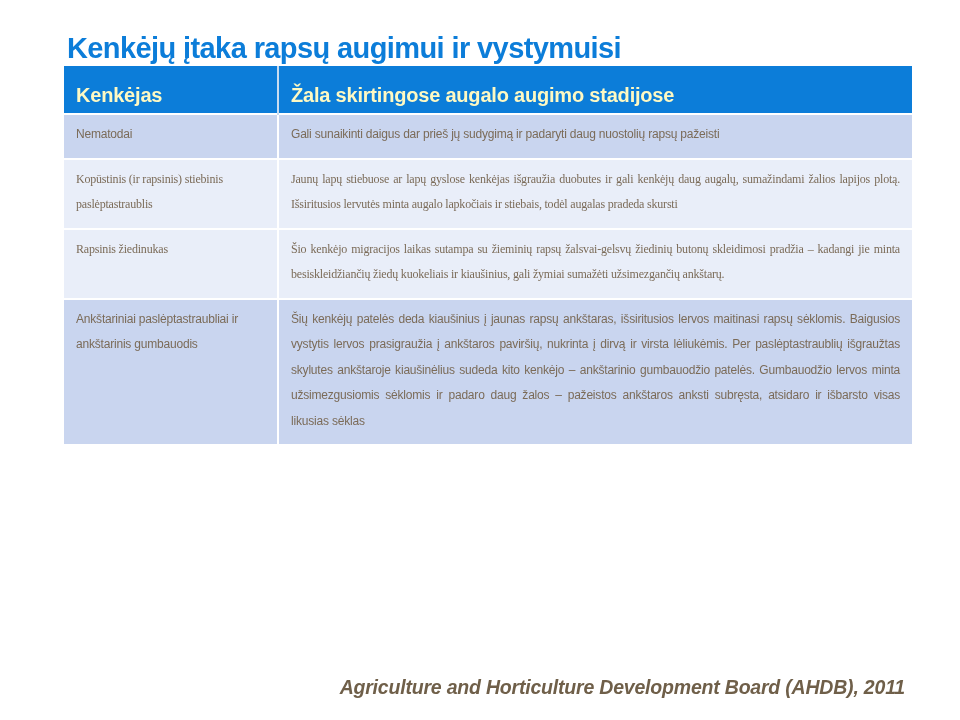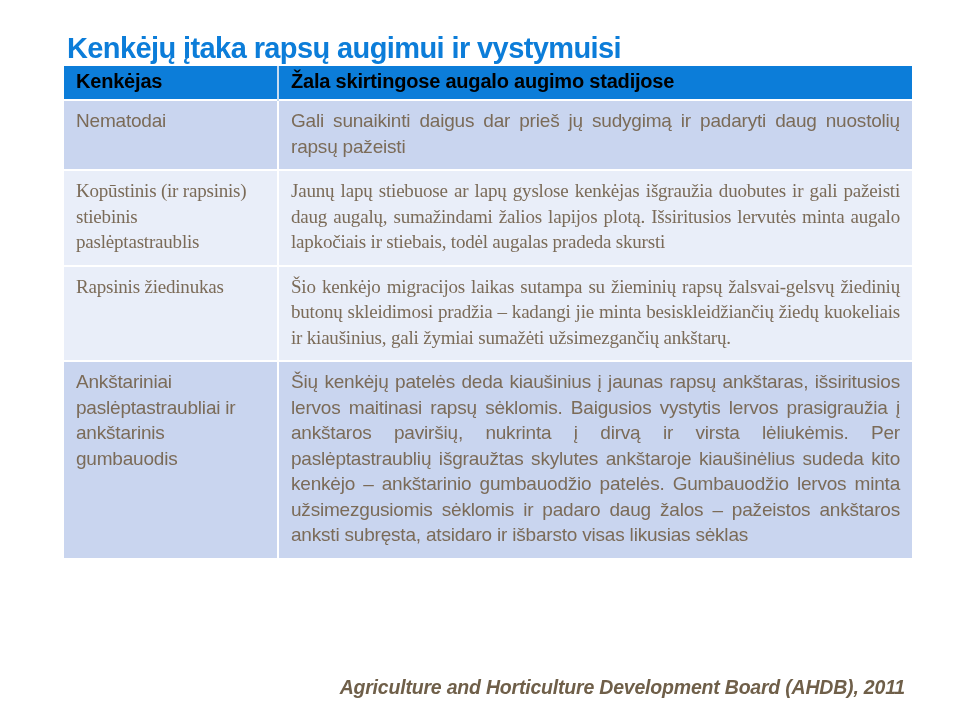--- a/index.html
+++ b/index.html
@@ -34,32 +34,32 @@
     left: 64px;
     top: 66px;
     width: 848px;
     border-collapse: collapse;
     table-layout: fixed;
   }
   col.col-pest { width: 214px; }
   col.col-damage { width: 634px; }
   .pest-table th {
     background: var(--accent-blue);
-    color: #000000;
+    color: #fef9c3;
     font-size: 20px;
     font-weight: 700;
     text-align: left;
     vertical-align: middle;
-    padding: 4px 12px 6px 12px;
+    padding: 18px 12px 6px 12px;
     letter-spacing: -0.2px;
   }
   .pest-table th:first-child { border-right: 2px solid var(--header-divider); }
   .pest-table td {
     vertical-align: top;
-    font-size: 19px;
+    font-size: 12px;
     line-height: 25.5px;
     color: var(--body-text);
     padding: 7px 12px 10px 12px;
     letter-spacing: -0.2px;
     border-top: 2px solid #ffffff;
   }
   .pest-table td:first-child { border-right: 2px solid #ffffff; }
   tr.band-a td { background: var(--row-band-dark); }
   tr.band-b td { background: var(--row-band-light); font-family: Liberation Serif, serif; }
   td.damage-cell { text-align: justify; }
@@ -91,21 +91,21 @@
       <th>Žala skirtingose augalo augimo stadijose</th>
     </tr>
   </thead>
   <tbody>
     <tr class="band-a">
       <td class="pest-cell">Nematodai</td>
       <td class="damage-cell">Gali sunaikinti daigus dar prieš jų sudygimą ir padaryti daug nuostolių rapsų pažeisti</td>
     </tr>
     <tr class="band-b">
       <td class="pest-cell">Kopūstinis (ir rapsinis) stiebinis paslėptastraublis</td>
-      <td class="damage-cell">Jaunų lapų stiebuose ar lapų gyslose kenkėjas išgraužia duobutes ir gali pažeisti daug augalų, sumažindami žalios lapijos plotą. Išsiritusios lervutės minta augalo lapkočiais ir stiebais, todėl augalas pradeda skursti</td>
+      <td class="damage-cell">Jaunų lapų stiebuose ar lapų gyslose kenkėjas išgraužia duobutes ir gali kenkėjų daug augalų, sumažindami žalios lapijos plotą. Išsiritusios lervutės minta augalo lapkočiais ir stiebais, todėl augalas pradeda skursti</td>
     </tr>
     <tr class="band-b">
       <td class="pest-cell">Rapsinis žiedinukas</td>
       <td class="damage-cell">Šio kenkėjo migracijos laikas sutampa su žieminių rapsų žalsvai-gelsvų žiedinių butonų skleidimosi pradžia – kadangi jie minta besiskleidžiančių žiedų kuokeliais ir kiaušinius, gali žymiai sumažėti užsimezgančių ankštarų.</td>
     </tr>
     <tr class="band-a">
       <td class="pest-cell">Ankštariniai paslėptastraubliai ir ankštarinis gumbauodis</td>
       <td class="damage-cell">Šių kenkėjų patelės deda kiaušinius į jaunas rapsų ankštaras, išsiritusios lervos maitinasi rapsų sėklomis. Baigusios vystytis lervos prasigraužia į ankštaros paviršių, nukrinta į dirvą ir virsta lėliukėmis. Per paslėptastraublių išgraužtas skylutes ankštaroje kiaušinėlius sudeda kito kenkėjo – ankštarinio gumbauodžio patelės. Gumbauodžio lervos minta užsimezgusiomis sėklomis ir padaro daug žalos – pažeistos ankštaros anksti subręsta, atsidaro ir išbarsto visas likusias sėklas</td>
     </tr>
   </tbody>

